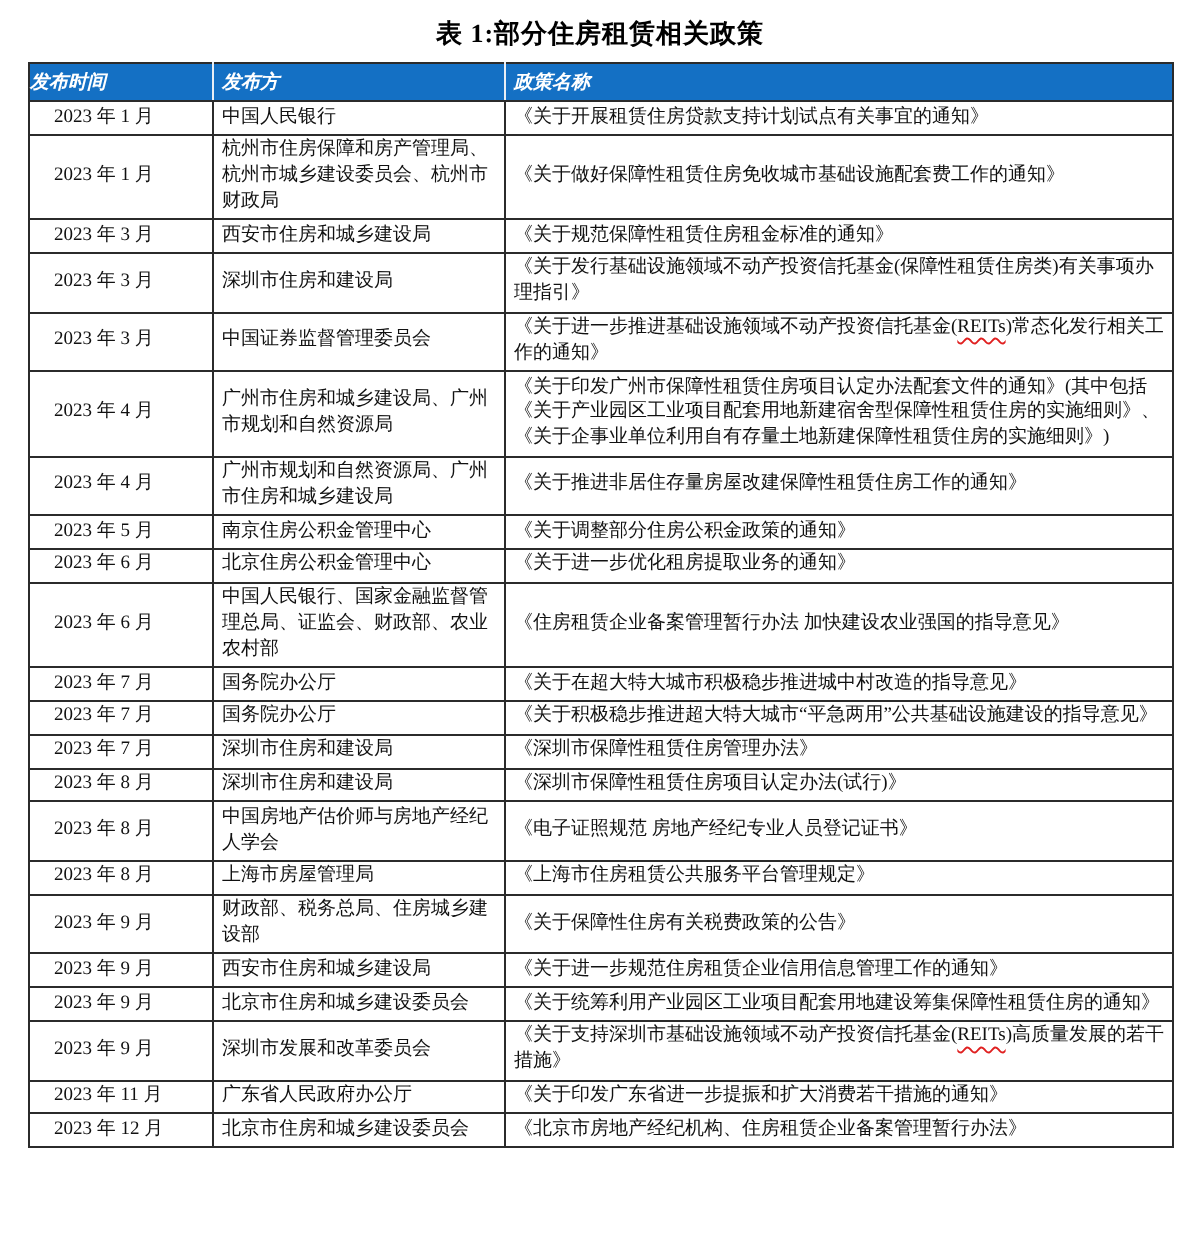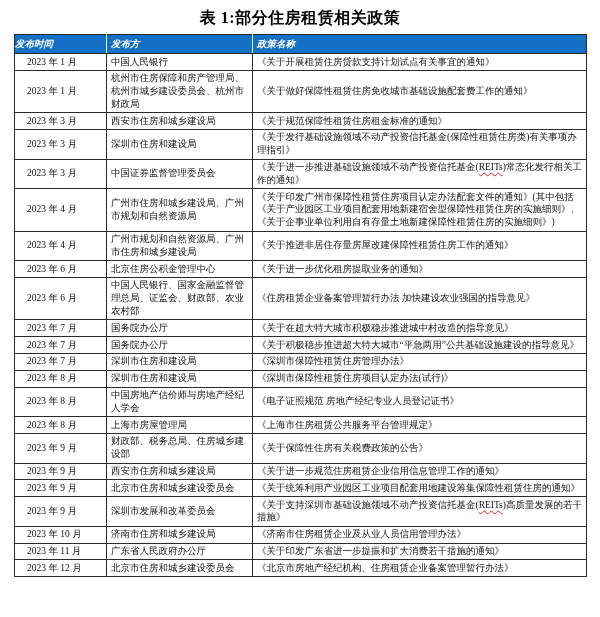--- a/index.html
+++ b/index.html
@@ -11,21 +11,21 @@
   *{box-sizing:border-box;margin:0;padding:0;}
   html,body{width:600px;background:#FFFFFF;}
   body{
     height:617px;
     font-family:"Liberation Serif","DejaVu Serif",serif;
     color:#111;
     overflow:hidden;
   }
   .page-title{
     text-align:center;
-    font-size:16px;
+    font-size:13px;
     font-weight:bold;
     letter-spacing:0.5px;
     margin:8px 0 5px 0;
     color:#000;
   }
   table.policy-table{
     border-collapse:collapse;
     table-layout:fixed;
     width:573px;
     margin-left:14px;
@@ -112,20 +112,25 @@
         <td class="date-cell">2023 年 4 月</td>
         <td class="publisher-cell">广州市住房和城乡建设局、广州市规划和自然资源局</td>
         <td class="policy-cell">《关于印发广州市保障性租赁住房项目认定办法配套文件的通知》(其中包括《关于产业园区工业项目配套用地新建宿舍型保障性租赁住房的实施细则》、《关于企事业单位利用自有存量土地新建保障性租赁住房的实施细则》)</td>
       </tr>
       <tr>
         <td class="date-cell">2023 年 4 月</td>
         <td class="publisher-cell">广州市规划和自然资源局、广州市住房和城乡建设局</td>
         <td class="policy-cell">《关于推进非居住存量房屋改建保障性租赁住房工作的通知》</td>
       </tr>
       <tr>
+        <td class="date-cell">2023 年 5 月</td>
+        <td class="publisher-cell">南京住房公积金管理中心</td>
+        <td class="policy-cell">《关于调整部分住房公积金政策的通知》</td>
+      </tr>
+      <tr>
         <td class="date-cell">2023 年 6 月</td>
         <td class="publisher-cell">北京住房公积金管理中心</td>
         <td class="policy-cell">《关于进一步优化租房提取业务的通知》</td>
       </tr>
       <tr>
         <td class="date-cell">2023 年 6 月</td>
         <td class="publisher-cell">中国人民银行、国家金融监督管理总局、证监会、财政部、农业农村部</td>
         <td class="policy-cell">《住房租赁企业备案管理暂行办法 加快建设农业强国的指导意见》</td>
       </tr>
       <tr>
@@ -172,25 +177,20 @@
         <td class="date-cell">2023 年 9 月</td>
         <td class="publisher-cell">北京市住房和城乡建设委员会</td>
         <td class="policy-cell">《关于统筹利用产业园区工业项目配套用地建设筹集保障性租赁住房的通知》</td>
       </tr>
       <tr>
         <td class="date-cell">2023 年 9 月</td>
         <td class="publisher-cell">深圳市发展和改革委员会</td>
         <td class="policy-cell">《关于支持深圳市基础设施领域不动产投资信托基金(<span class="wavy">REITs</span>)高质量发展的若干措施》</td>
       </tr>
       <tr>
-        <td class="date-cell">2023 年 10 月</td>
-        <td class="publisher-cell">济南市住房和城乡建设局</td>
-        <td class="policy-cell">《济南市住房租赁企业及从业人员信用管理办法》</td>
-      </tr>
-      <tr>
         <td class="date-cell">2023 年 11 月</td>
         <td class="publisher-cell">广东省人民政府办公厅</td>
         <td class="policy-cell">《关于印发广东省进一步提振和扩大消费若干措施的通知》</td>
       </tr>
       <tr>
         <td class="date-cell">2023 年 12 月</td>
         <td class="publisher-cell">北京市住房和城乡建设委员会</td>
         <td class="policy-cell">《北京市房地产经纪机构、住房租赁企业备案管理暂行办法》</td>
       </tr>
     </tbody>

